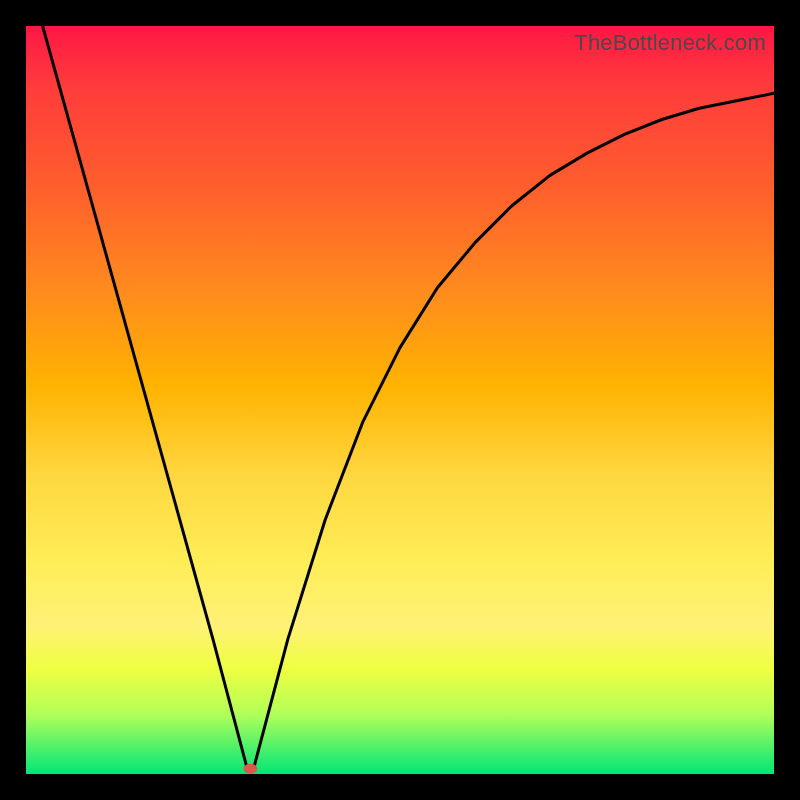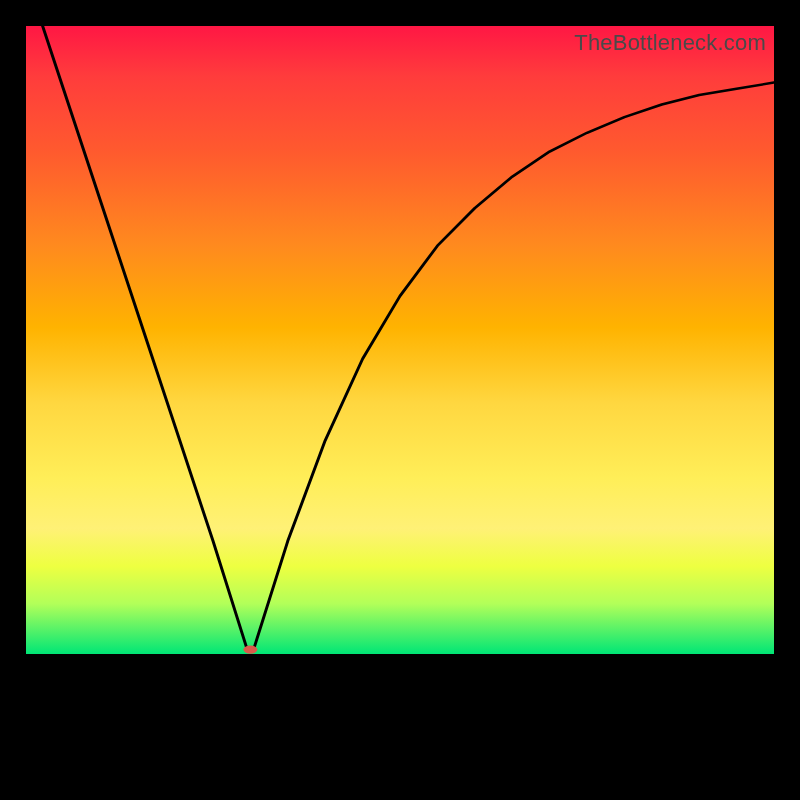--- a/index.html
+++ b/index.html
@@ -17,21 +17,21 @@
   .frame {
     position: absolute;
     inset: 0;
     background: #000;
   }
   .plot-area {
     position: absolute;
     left: 26px;
     top: 26px;
     width: 748px;
-    height: 628px;
+    height: 748px;
     background: linear-gradient(
       to bottom,
       #ff1744 0%,
       #ff3c3c 8%,
       #ff5a2e 20%,
       #ff8a1e 35%,
       #ffb300 48%,
       #ffd740 60%,
       #ffee58 72%,
       #fff176 80%,

